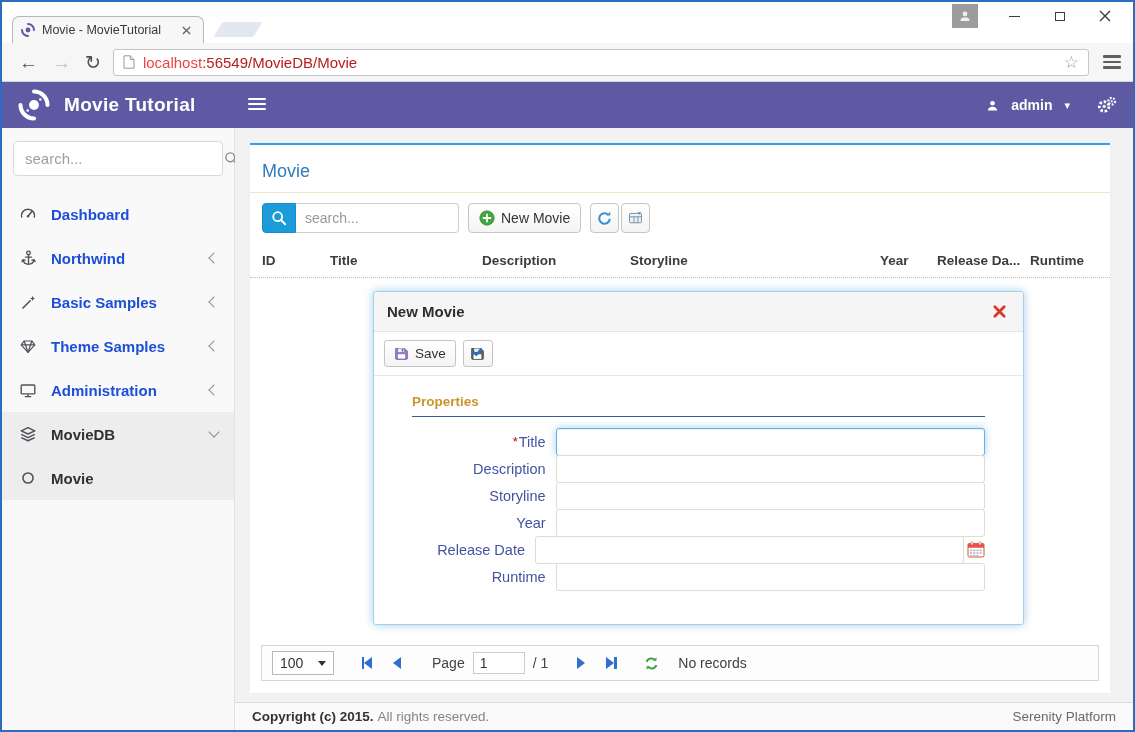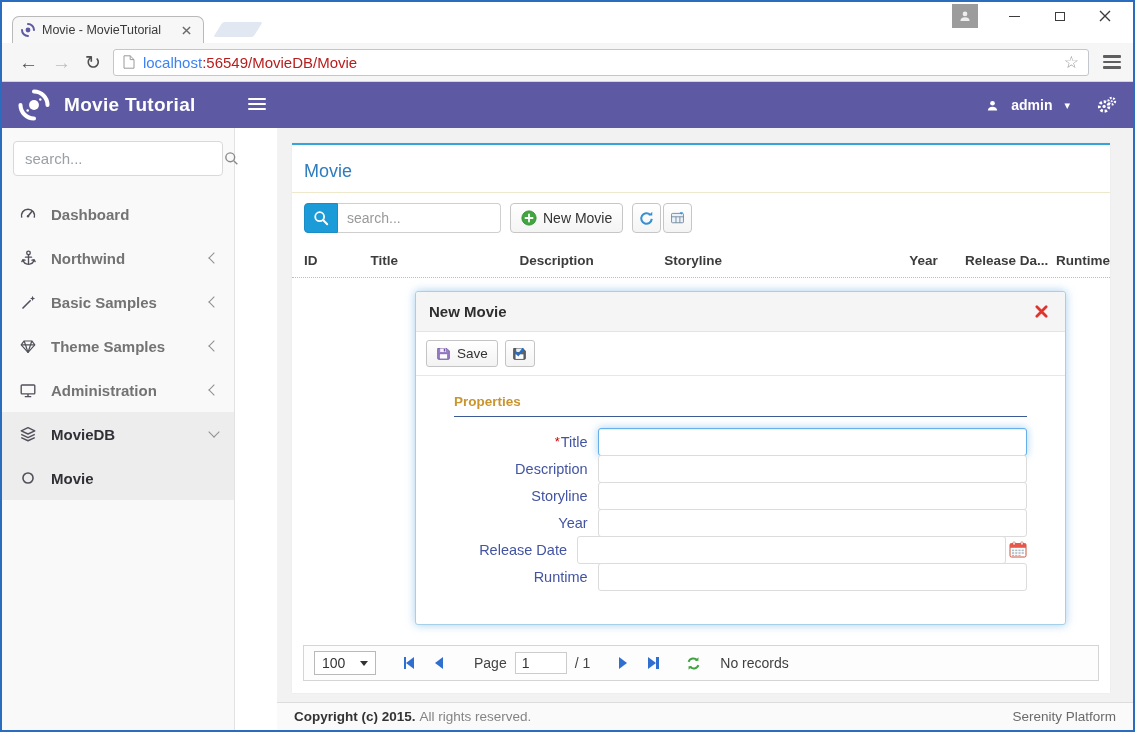--- a/index.html
+++ b/index.html
@@ -16,46 +16,46 @@
   .profile-btn { width:26px; height:24px; background:#9c9c9c; margin:2px 14px 0 0; display:flex; align-items:center; justify-content:center; }
   .win-btn { width:45px; height:28px; display:flex; align-items:center; justify-content:center; }
   .glyph-min { width:11px; height:1px; background:#3c3c3c; display:block; }
   .glyph-max { width:10px; height:9px; border:1.3px solid #3c3c3c; display:block; }
 
   .toolbar-row { height:39px; background:#f6f6f6; border-bottom:1px solid #d5d5d5; display:flex; align-items:center; padding:0 10px; }
   .nav-glyph { font-size:19px; color:#4f4f4f; margin:0 7px; line-height:1; }
   .nav-glyph.disabled { color:#bdbdbd; }
   .addressbar { flex:1; height:27px; background:#fff; border:1px solid #c2c7cd; border-radius:3px; display:flex; align-items:center; padding:0 9px; margin:0 8px 0 5px; }
   .url { font-size:15px; margin-left:8px; flex:1; white-space:nowrap; }
-  .url .host { color:#3b82f6; }
+  .url .host { color:#ef4444; }
   .url .rest { color:#b91c1c; }
   .star-glyph { font-size:17px; color:#9a9a9a; }
   .menu-btn { width:22px; display:flex; flex-direction:column; gap:3px; margin-left:4px; padding:4px 2px; }
   .menu-btn i { display:block; height:2.4px; background:#5f5f5f; border-radius:1px; }
 
   
   .appheader { height:46px; background:#5e59a3; display:flex; align-items:center; position:relative; flex-shrink:0; }
   .brand-wrap { display:flex; align-items:center; margin-left:14px; width:219px; }
   .brand { color:#fff; font-size:19px; font-weight:bold; margin-left:12px; letter-spacing:.3px; white-space:nowrap; }
   .app-burger { position:absolute; left:246px; top:16px; width:18px; display:flex; flex-direction:column; gap:2.6px; cursor:pointer; }
   .app-burger i { display:block; height:2.4px; background:#fff; border-radius:1px; }
   .header-right { margin-left:auto; display:flex; align-items:center; gap:26px; padding-right:16px; }
   .user-menu { display:flex; align-items:center; gap:12px; color:#fff; font-size:14px; font-weight:bold; cursor:pointer; }
   .caret { font-size:11px; }
 
   
-  .bodyrow { flex:1; display:flex; min-height:0;gap:42px; }
+  .bodyrow { flex:1; display:flex; min-height:0; }
   .sidebar { width:233px; background:#f9f9f9; border-right:1px solid #e2e2e2; flex-shrink:0; display:flex; flex-direction:column; }
   .side-search { margin:13px 11px 6px; height:35px; background:#fff; border:1px solid #d9d9d9; border-radius:4px; display:flex; align-items:center; padding:0 11px; }
   .side-search input { border:none; outline:none; flex:1; font-size:15px; color:#444; font-family:inherit; background:transparent; }
   .side-search input::placeholder { color:#9aa0a6; }
   .nav { padding-top:10px; }
   .nav-item { height:44px; display:flex; align-items:center; padding:0 16px 0 15px; cursor:pointer; }
   .nav-ico { width:22px; display:flex; justify-content:center; color:#50515a; }
-  .nav-label { font-size:15px; color:#737373; margin-left:12px; font-weight:600; }
+  .nav-label { font-size:15px; color:#1d4ed8; margin-left:12px; font-weight:600; }
   .chev { width:8px; height:8px; border-right:1.6px solid #8f8f8f; border-bottom:1.6px solid #8f8f8f; margin-left:auto; }
   .chev.left { transform:rotate(135deg); }
   .chev.down { transform:rotate(45deg); margin-top:-4px; }
   .active-group { background:#ededee; }
   .active-group .nav-label { color:#303036; }
 
   .main { flex:1; background:#f2f2f2; display:flex; flex-direction:column; min-width:0; }
   .panel { margin:15px 23px 9px 15px; height:550px; background:#fff; border-top:2px solid #35a3dc; position:relative; display:flex; flex-direction:column; box-shadow:0 0 2px rgba(0,0,0,.05); }
   .page-title { padding:16px 12px 10px; font-size:18px; color:#2e7cbe; border-bottom:1px solid #efe9cb; }
   .grid-toolbar { padding:10px 12px 8px; display:flex; align-items:center; }

